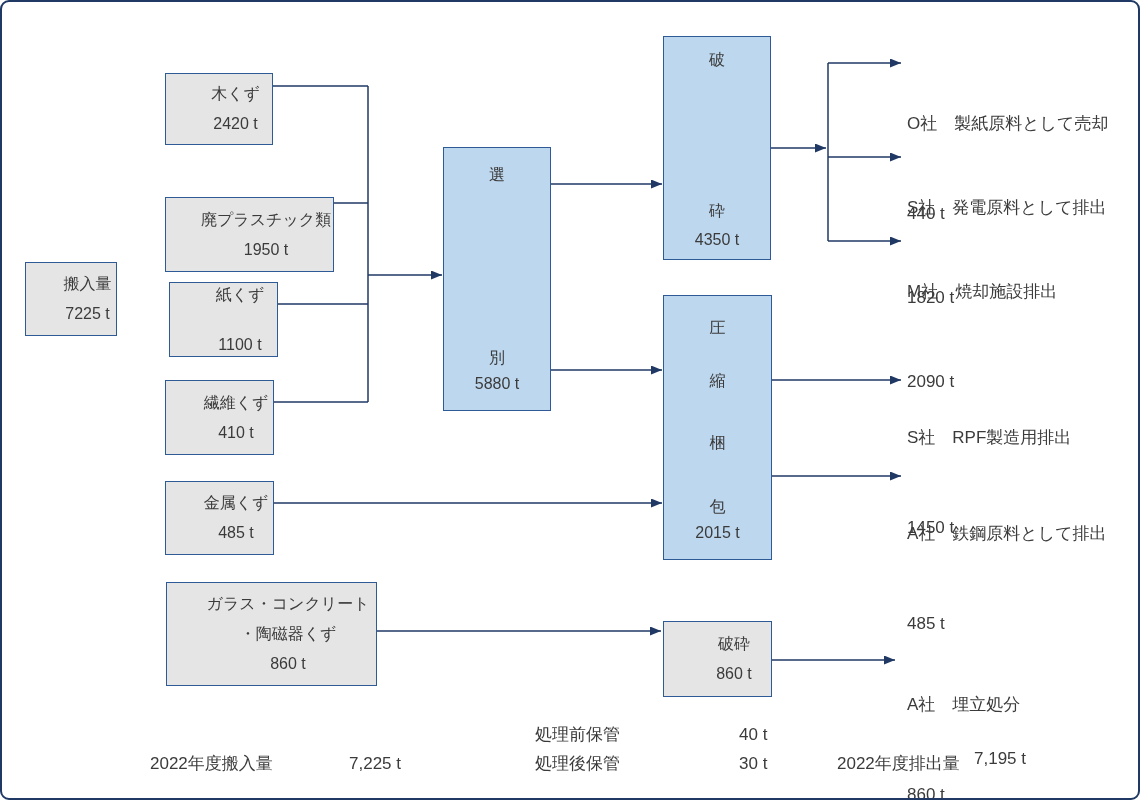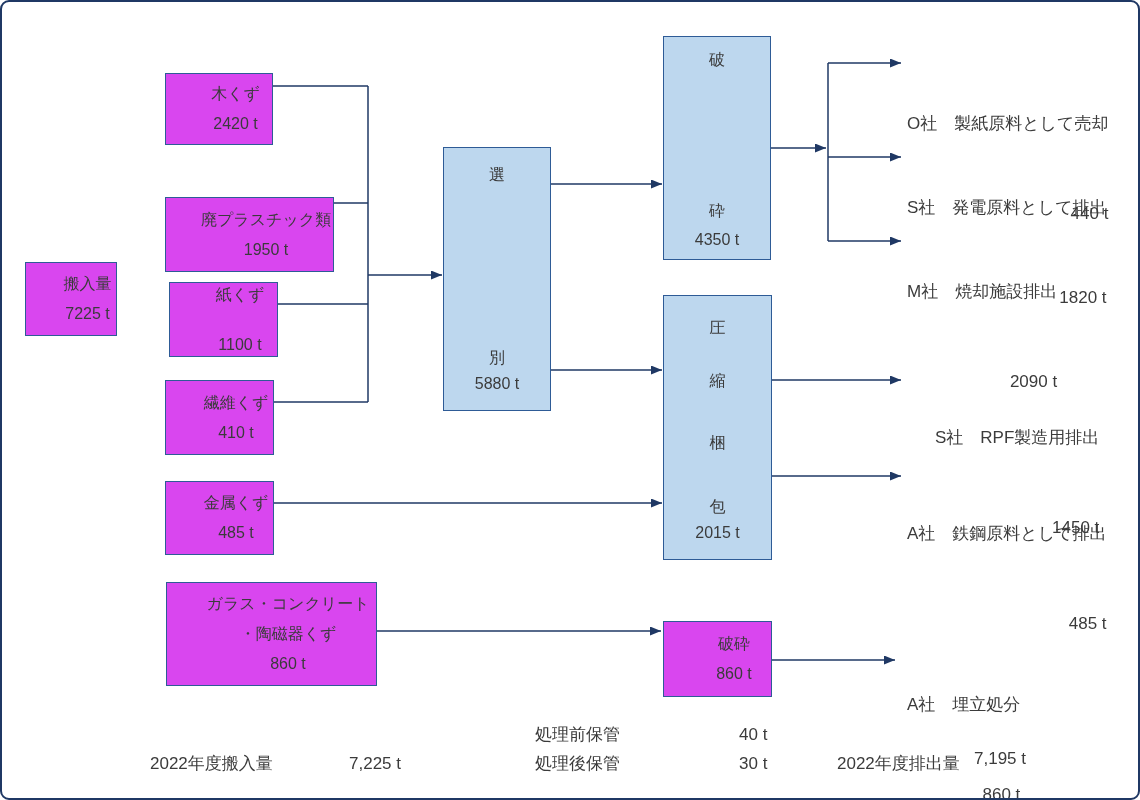--- a/index.html
+++ b/index.html
@@ -5,27 +5,27 @@
   html,body{margin:0;padding:0;background:#fff;}
   #stage{
     position:relative;width:1140px;height:800px;box-sizing:border-box;
     background:#ffffff;border:2px solid #1F3864;border-radius:9px;
     font-family:"Liberation Sans","DejaVu Sans",sans-serif;
     color:#3B3B3B;overflow:hidden;
   }
   #wires{position:absolute;left:0;top:0;width:1140px;height:800px;}
   .node{
     position:absolute;box-sizing:border-box;
-    background:#d946ef;border:1.5px solid #2E5B96;
+    background:#e5e5e5;border:1.5px solid #2E5B96;
     display:flex;flex-direction:column;justify-content:center;align-items:center;
     font-size:16px;line-height:30px;text-align:center;padding-left:33px;
   }
   .vnode{position:absolute;box-sizing:border-box;background:#BDD7EE;border:1.5px solid #2E5B96;}
   .vnode span{position:absolute;left:0;width:100%;text-align:center;font-size:16px;line-height:30px;}
-  .out{position:absolute;font-size:17px;line-height:30px;white-space:pre;text-align:right;}
+  .out{position:absolute;font-size:17px;line-height:30px;white-space:pre;}
   .ft{position:absolute;font-size:17px;line-height:30px;white-space:pre;}
 </style>
 </head>
 <body>
 
 <div id="stage">
 
   <svg id="wires" width="1140" height="800" viewBox="0 0 1140 800" xmlns="http://www.w3.org/2000/svg">
     <defs>
       <marker id="ah" viewBox="0 0 11 9" refX="11" refY="4.5" markerWidth="11" markerHeight="9" markerUnits="userSpaceOnUse" orient="auto">
@@ -112,21 +112,21 @@
     <div>440 t</div>
   </div>
   <div class="out" style="left:905px;top:131px;">
     <div>S社　発電原料として排出</div>
     <div>1820 t</div>
   </div>
   <div class="out" style="left:905px;top:215px;">
     <div>M社　焼却施設排出</div>
     <div>2090 t</div>
   </div>
-  <div class="out" style="left:905px;top:361px;margin-left:28px;">
+  <div class="out" style="left:905px;top:361px;">
     <div>S社　RPF製造用排出</div>
     <div>1450 t</div>
   </div>
   <div class="out" style="left:905px;top:457px;">
     <div>A社　鉄鋼原料として排出</div>
     <div>485 t</div>
   </div>
   <div class="out" style="left:905px;top:628px;">
     <div>A社　埋立処分</div>
     <div>860 t</div>

